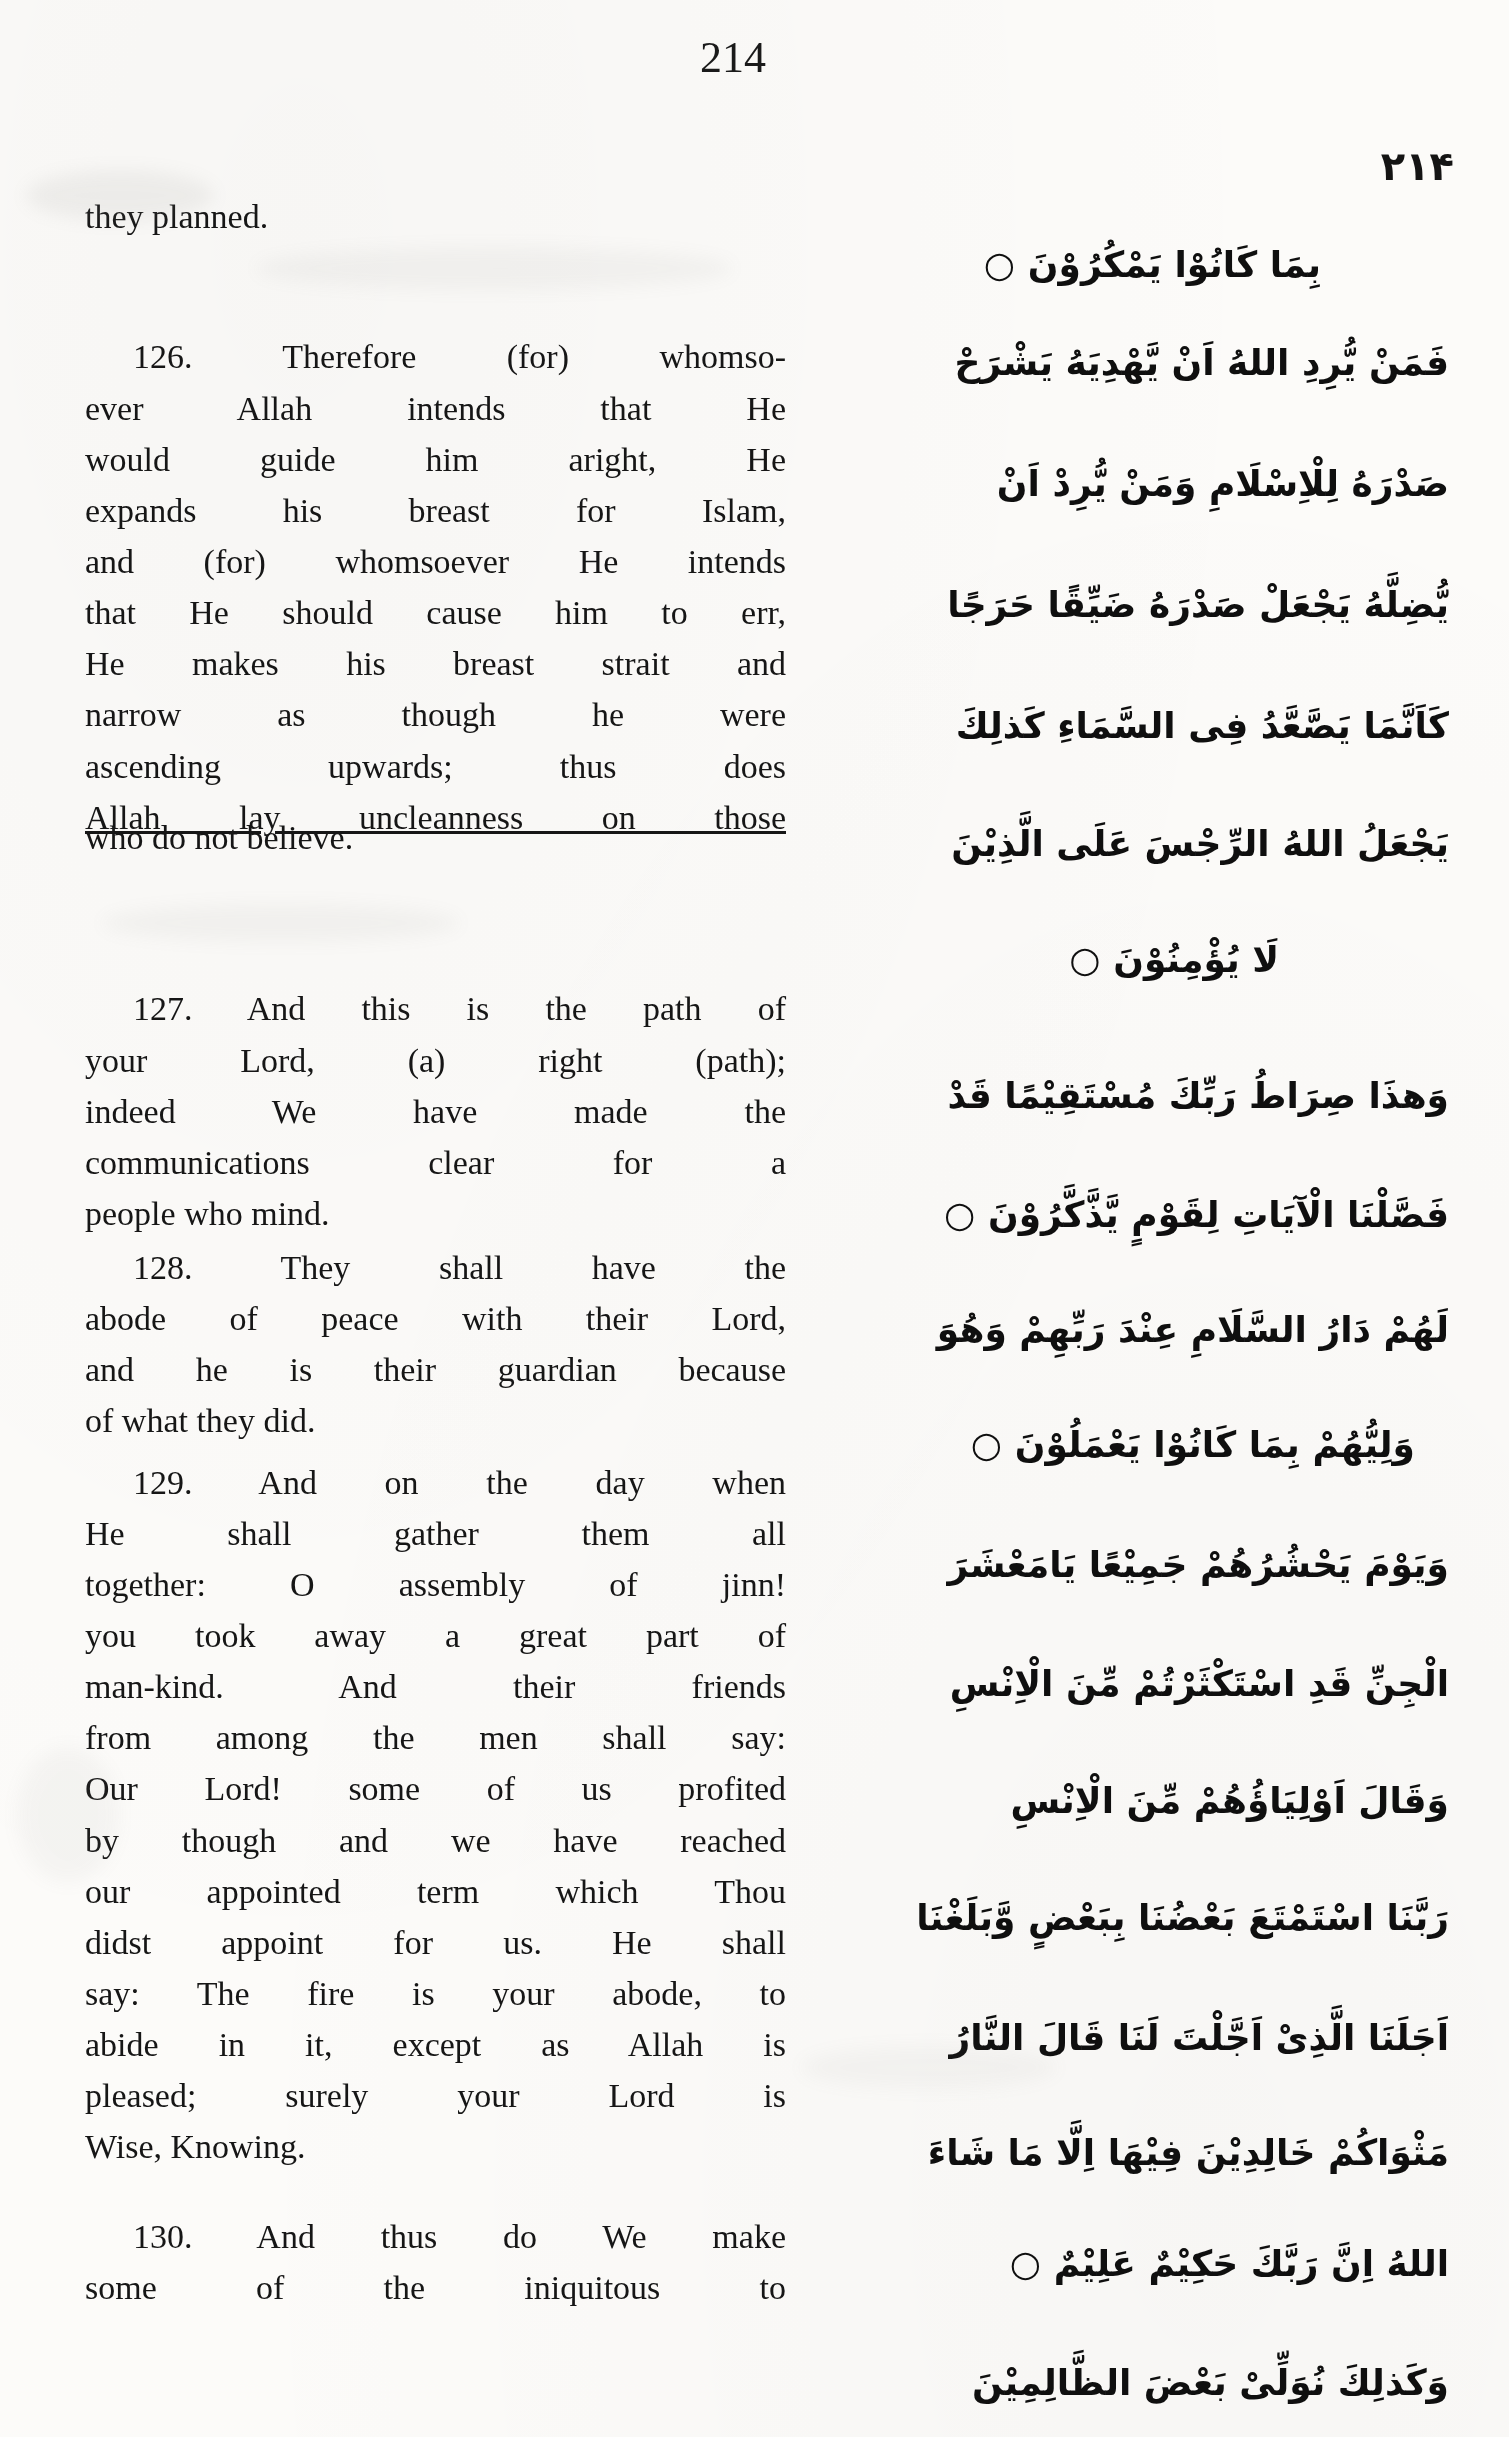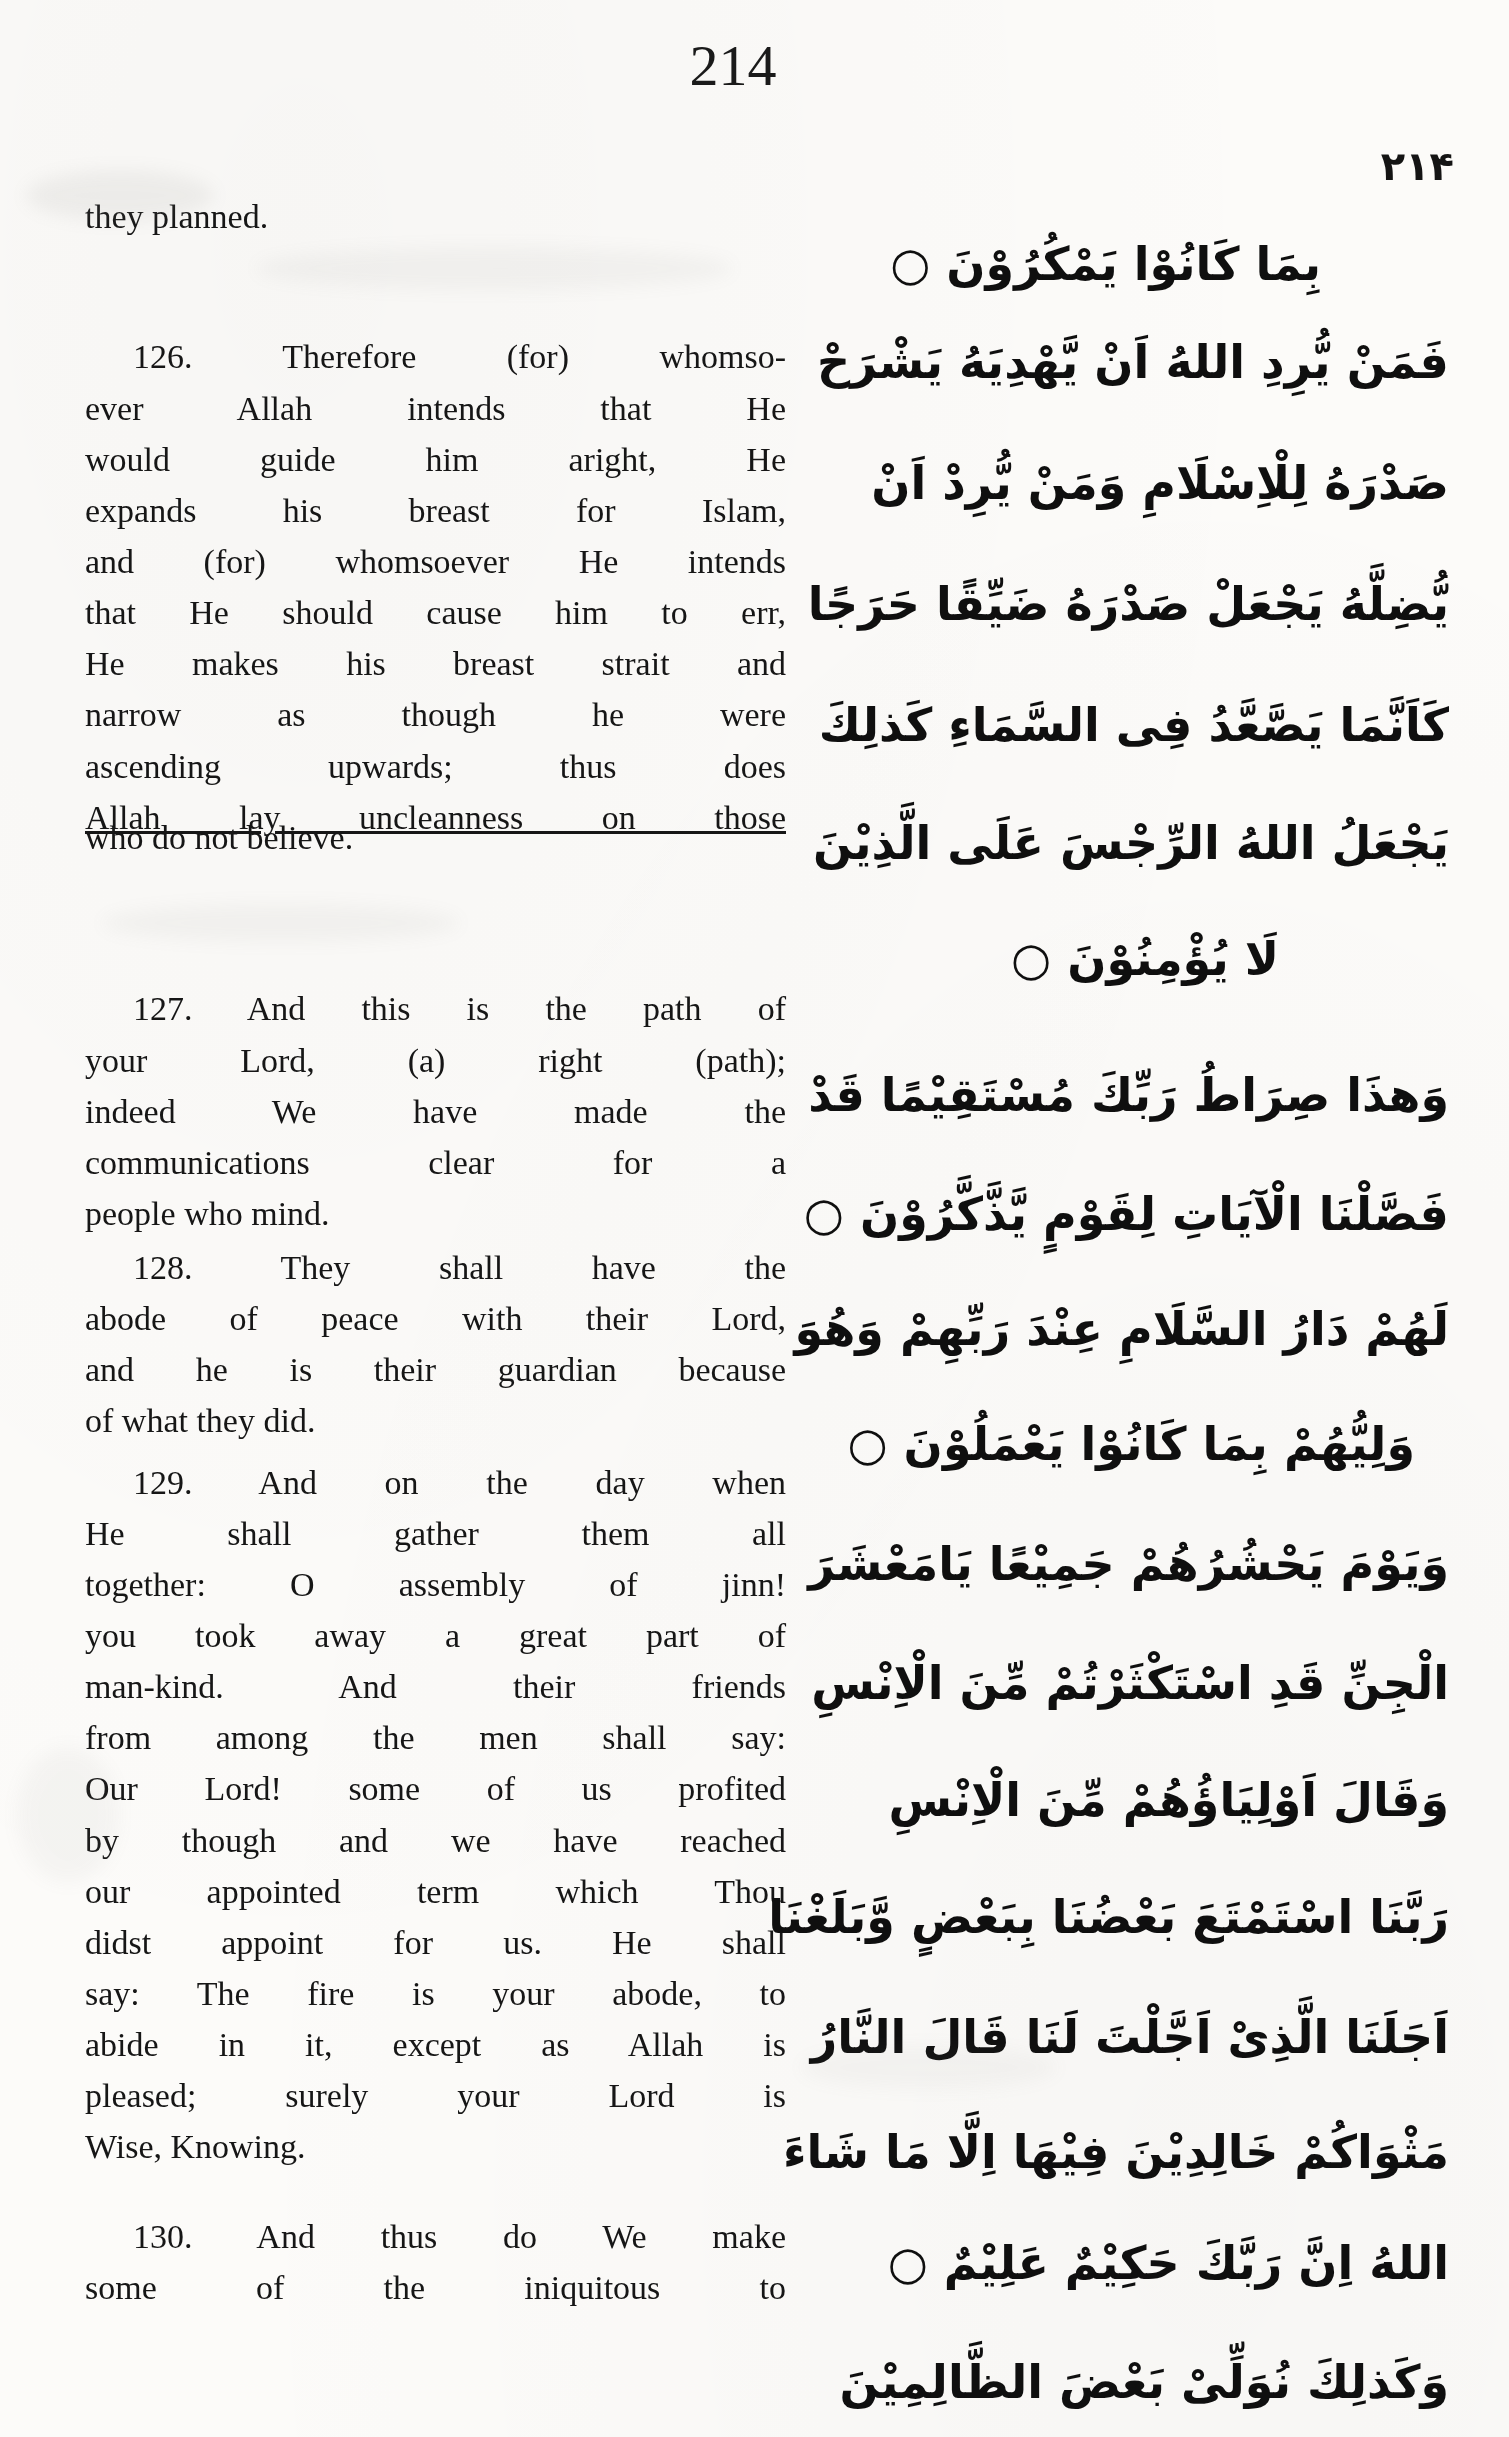--- a/index.html
+++ b/index.html
@@ -12,40 +12,40 @@
     position:absolute;inset:0;
     background:
       radial-gradient(ellipse at 20% 10%, rgba(0,0,0,0.02), transparent 60%),
       radial-gradient(ellipse at 80% 90%, rgba(0,0,0,0.02), transparent 60%),
       #fcfbf9;
   }
   .pagenum{
     position:absolute;top:32px;left:669px;width:128px;
     text-align:center;
     font-family:"Liberation Serif",serif;
-    font-size:58px;color:#1a1a1a;
+    font-size:44px;color:#1a1a1a;
   }
   .ar-pagenum{
     position:absolute;top:143px;left:1313px;width:141px;
     text-align:right;direction:rtl;
     font-family:"DejaVu Sans",sans-serif;
     font-weight:700;font-size:40px;color:#141414;
   }
   .eline{
     position:absolute;left:85px;width:701px;height:51px;
     font-family:"Liberation Serif",serif;
     font-size:34px;line-height:49px;color:#161616;
   }
   .eline.just{text-align:justify;text-align-last:justify;}
   .eline.ind{text-indent:48px;}
   .aline{
     position:absolute;left:818px;right:61px;
     direction:rtl;text-align:right;
     font-family:"DejaVu Sans",sans-serif;
-    font-weight:700;font-size:46px;line-height:111px;
+    font-weight:700;font-size:36px;line-height:111px;
     color:#0f0f0f;white-space:nowrap;
   }
   .smudge{
     position:absolute;background:#8a8a85;border-radius:50%;
     filter:blur(8.5px);opacity:.10;pointer-events:none;
   }
 </style>
 </head>
 <body>
 

